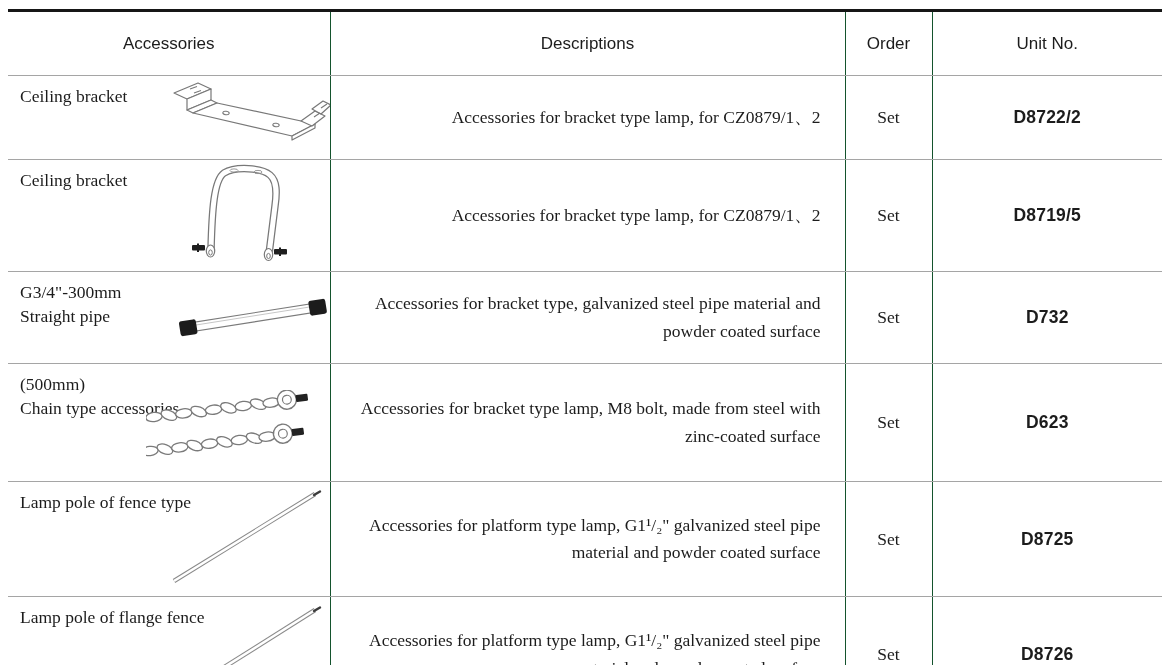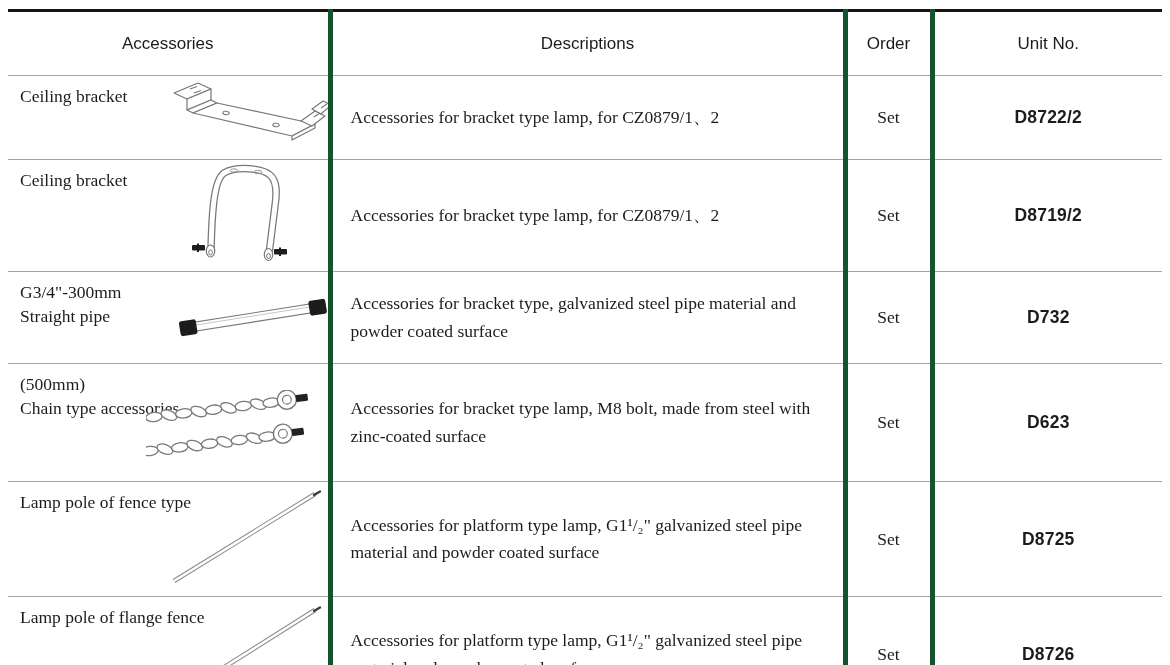--- a/index.html
+++ b/index.html
@@ -17,21 +17,21 @@
     width: 1154px;
     border-collapse: collapse; table-layout: fixed;
     border-top: 3px solid #161616;
     border-bottom: 3px solid #161616;
   }
   col.c-illus { width: 322px; }
   col.c-desc  { width: 515px; }
   col.c-unit  { width: 87px; }
   col.c-order { width: 230px; }
 
-  th, td { border-left: 5px solid #14532d; }
+  th, td { border-left: 1px solid #14532d; }
   th:first-child, td:first-child { border-left: none; }
   thead th { border-bottom: 1px solid #a5a5a5; }
   tbody td { border-bottom: 1px solid #a5a5a5; }
   tbody tr:last-child td { border-bottom: none; }
 
   thead th {
     height: 61px;
     font-family: "Liberation Sans", "DejaVu Sans", sans-serif;
     font-size: 17px; font-weight: 400;
     text-align: center; vertical-align: middle;
@@ -49,21 +49,21 @@
     padding: 9px 0 0 12px;
     font-size: 17.5px; line-height: 1.35;
     overflow: hidden;
   }
   td.illus .label-line { display: block; }
   td.illus svg { position: absolute; }
 
   td.desc {
     font-size: 17.5px; line-height: 1.55;
     padding: 0 24px 0 18px;
-    vertical-align: middle; text-align: left; margin-left: 32px;
+    vertical-align: middle; text-align: right; margin-left: 32px;
   }
   td.unit {
     font-size: 17.5px; text-align: center; vertical-align: middle; margin-left: 26px;
   }
   td.order {
     font-family: "Liberation Sans", "DejaVu Sans", sans-serif;
     font-size: 17.5px; font-weight: 700;
     text-align: center; vertical-align: middle;
     letter-spacing: 0.2px;
   }
@@ -147,21 +147,21 @@
             <path d="M12,81.5 v8.5 M94,85.5 v8.5" stroke="#1e1e1e" stroke-width="2"></path>
           </svg>
         </td>
         <td class="desc">
           <span>Accessories for bracket type lamp, for CZ0879/1、2</span>
         </td>
         <td class="unit">
           <span>Set</span>
         </td>
         <td class="order">
-          <span>D8719/2</span>
+          <span>D8719/5</span>
         </td>
       </tr>
 
       <tr class="h82">
         <td class="illus">
           <span class="label-line">G3/4"-300mm</span>
           <span class="label-line">Straight pipe</span>
           <svg class="svg-pipe" width="154" height="56" viewBox="0 0 154 56">
             <g transform="rotate(-9 77 28)">
               <rect x="18" y="23" width="118" height="9" fill="#fff" stroke="#7a7a7a" stroke-width="1.1"></rect>

